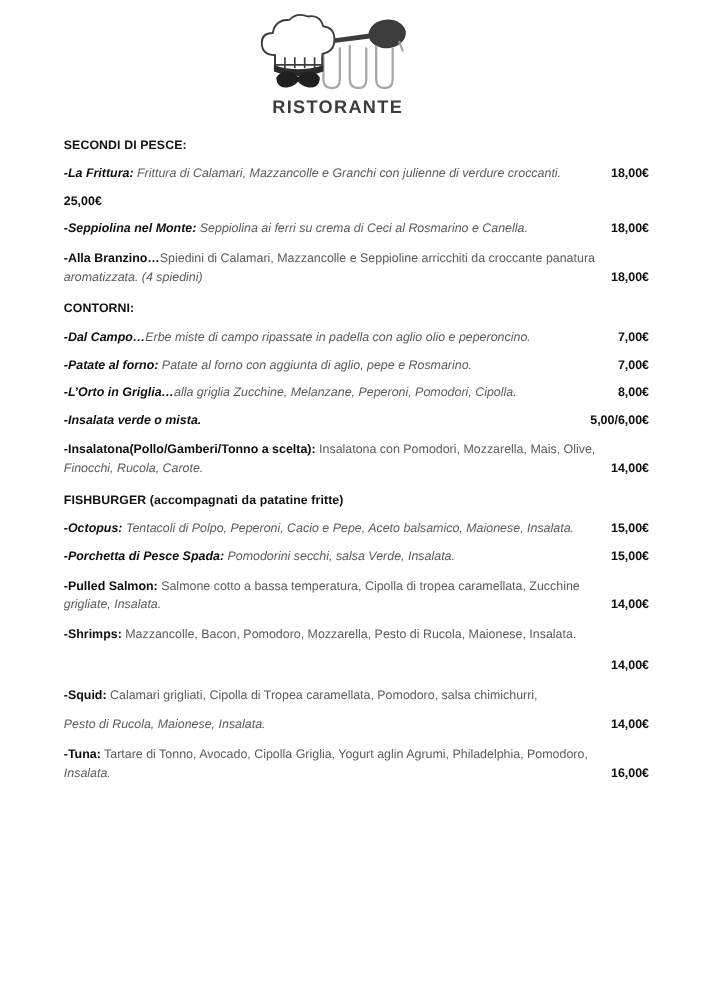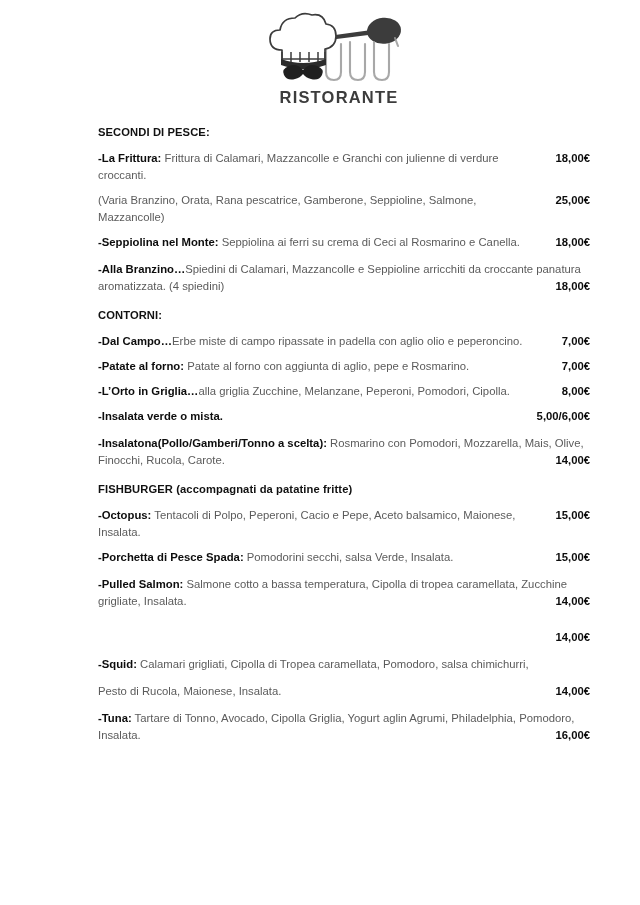--- a/index.html
+++ b/index.html
@@ -17,32 +17,31 @@
   }
 
   
   .logo-block {
     width: 100%;
     height: 112px;
     position: relative;
   }
   .logo-art {
     position: absolute;
-    left: 264px;
+    left: 232px;
     top: 4px;
     width: 150px;
     height: 106px;
   }
   .logo-svg { display: block; }
 
   
   .menu {
     padding: 0 50px 0 58px;
     box-sizing: border-box;
-    margin-left: 40px;
   }
 
   .section-head {
     font-size: 11.2px;
     font-weight: bold;
     color: #111111;
     letter-spacing: .1px;
     margin: 0;
     padding: 12px 0 2px 0;
     line-height: 16px;
@@ -76,21 +75,21 @@
     line-height: 17px;
   }
   
   .row-flex {
     display: flex;
     align-items: baseline;
     justify-content: space-between;
     gap: 10px;
   }
   .row-flex .price { flex: 0 0 auto; text-align: right; }
-  .row-flex .item-text { flex: 0 1 auto; }
+  .row-flex .item-text { flex: 0 1 auto; font-style: italic; }
 </style>
 </head>
 <body>
 
 <div class="logo-block">
   <div class="logo-art">
     <svg class="logo-svg" viewBox="0 0 150 106" width="150" height="106">
 
       <g transform="rotate(-5 95 28)">
         <ellipse cx="120" cy="29" rx="17" ry="13" fill="#3c3c3c"></ellipse>
@@ -125,21 +124,20 @@
 <div class="menu">
     <div class="section-head">SECONDI DI PESCE:</div>
     <div class="item">
       <div class="row-flex">
         <span class="item-text"><span class="nm">-La Frittura:</span><span> Frittura di Calamari, Mazzancolle e Granchi con julienne di verdure croccanti.</span></span>
         <span class="price">18,00€</span>
       </div>
     </div>
     <div class="item">
       <div class="row-flex">
-        <span class="item-text"><span>(Varia Branzino, Orata, Rana pescatrice, Gamberone, Seppioline, Salmone, Mazzancolle)</span></span>
         <span class="price">25,00€</span>
       </div>
     </div>
     <div class="item">
       <div class="row-flex">
         <span class="item-text"><span class="nm">-Seppiolina nel Monte:</span><span> Seppiolina ai ferri su crema di Ceci al Rosmarino e Canella.</span></span>
         <span class="price">18,00€</span>
       </div>
     </div>
     <div class="item"><span class="item-text"><span class="nm">-Alla Branzino…</span><span>Spiedini di Calamari, Mazzancolle e Seppioline arricchiti da croccante panatura</span></span><div class="row-flex">
@@ -164,42 +162,42 @@
         <span class="item-text"><span class="nm">-L’Orto in Griglia…</span><span>alla griglia Zucchine, Melanzane, Peperoni, Pomodori, Cipolla.</span></span>
         <span class="price">8,00€</span>
       </div>
     </div>
     <div class="item">
       <div class="row-flex">
         <span class="item-text"><span class="nm">-Insalata verde o mista.</span><span></span></span>
         <span class="price">5,00/6,00€</span>
       </div>
     </div>
-    <div class="item"><span class="item-text"><span class="nm">-Insalatona(Pollo/Gamberi/Tonno a scelta):</span><span> Rosmarino con Pomodori, Mozzarella, Mais, Olive,</span></span><div class="row-flex">
+    <div class="item"><span class="item-text"><span class="nm">-Insalatona(Pollo/Gamberi/Tonno a scelta):</span><span> Insalatona con Pomodori, Mozzarella, Mais, Olive,</span></span><div class="row-flex">
         <span class="item-text">Finocchi, Rucola, Carote.</span>
         <span class="price">14,00€</span>
       </div></div>
     <div class="section-head">FISHBURGER (accompagnati da patatine fritte)</div>
     <div class="item">
       <div class="row-flex">
         <span class="item-text"><span class="nm">-Octopus:</span><span> Tentacoli di Polpo, Peperoni, Cacio e Pepe, Aceto balsamico, Maionese, Insalata.</span></span>
         <span class="price">15,00€</span>
       </div>
     </div>
     <div class="item">
       <div class="row-flex">
         <span class="item-text"><span class="nm">-Porchetta di Pesce Spada:</span><span> Pomodorini secchi, salsa Verde, Insalata.</span></span>
         <span class="price">15,00€</span>
       </div>
     </div>
     <div class="item"><span class="item-text"><span class="nm">-Pulled Salmon:</span><span> Salmone cotto a bassa temperatura, Cipolla di tropea caramellata, Zucchine</span></span><div class="row-flex">
         <span class="item-text">grigliate, Insalata.</span>
         <span class="price">14,00€</span>
       </div></div>
-    <div class="item"><div class="price-row" style="padding-top: 9px;"><span class="price">14,00€</span></div></div>
+    <div class="item"><span class="item-text"><span class="nm">-Shrimps:</span><span> Mazzancolle, Bacon, Pomodoro, Mozzarella, Pesto di Rucola, Maionese, Insalata.</span></span><div class="price-row" style="padding-top: 9px;"><span class="price">14,00€</span></div></div>
     <div class="item"><span class="item-text"><span class="nm">-Squid:</span><span> Calamari grigliati, Cipolla di Tropea caramellata, Pomodoro, salsa chimichurri,</span></span><div class="row-flex" style="padding-top: 10px;">
         <span class="item-text"> Pesto di Rucola, Maionese, Insalata.</span>
         <span class="price">14,00€</span>
       </div></div>
     <div class="item"><span class="item-text"><span class="nm">-Tuna:</span><span> Tartare di Tonno, Avocado, Cipolla Griglia, Yogurt aglin Agrumi, Philadelphia, Pomodoro,</span></span><div class="row-flex">
         <span class="item-text">Insalata.</span>
         <span class="price">16,00€</span>
       </div></div>
   </div>
 

